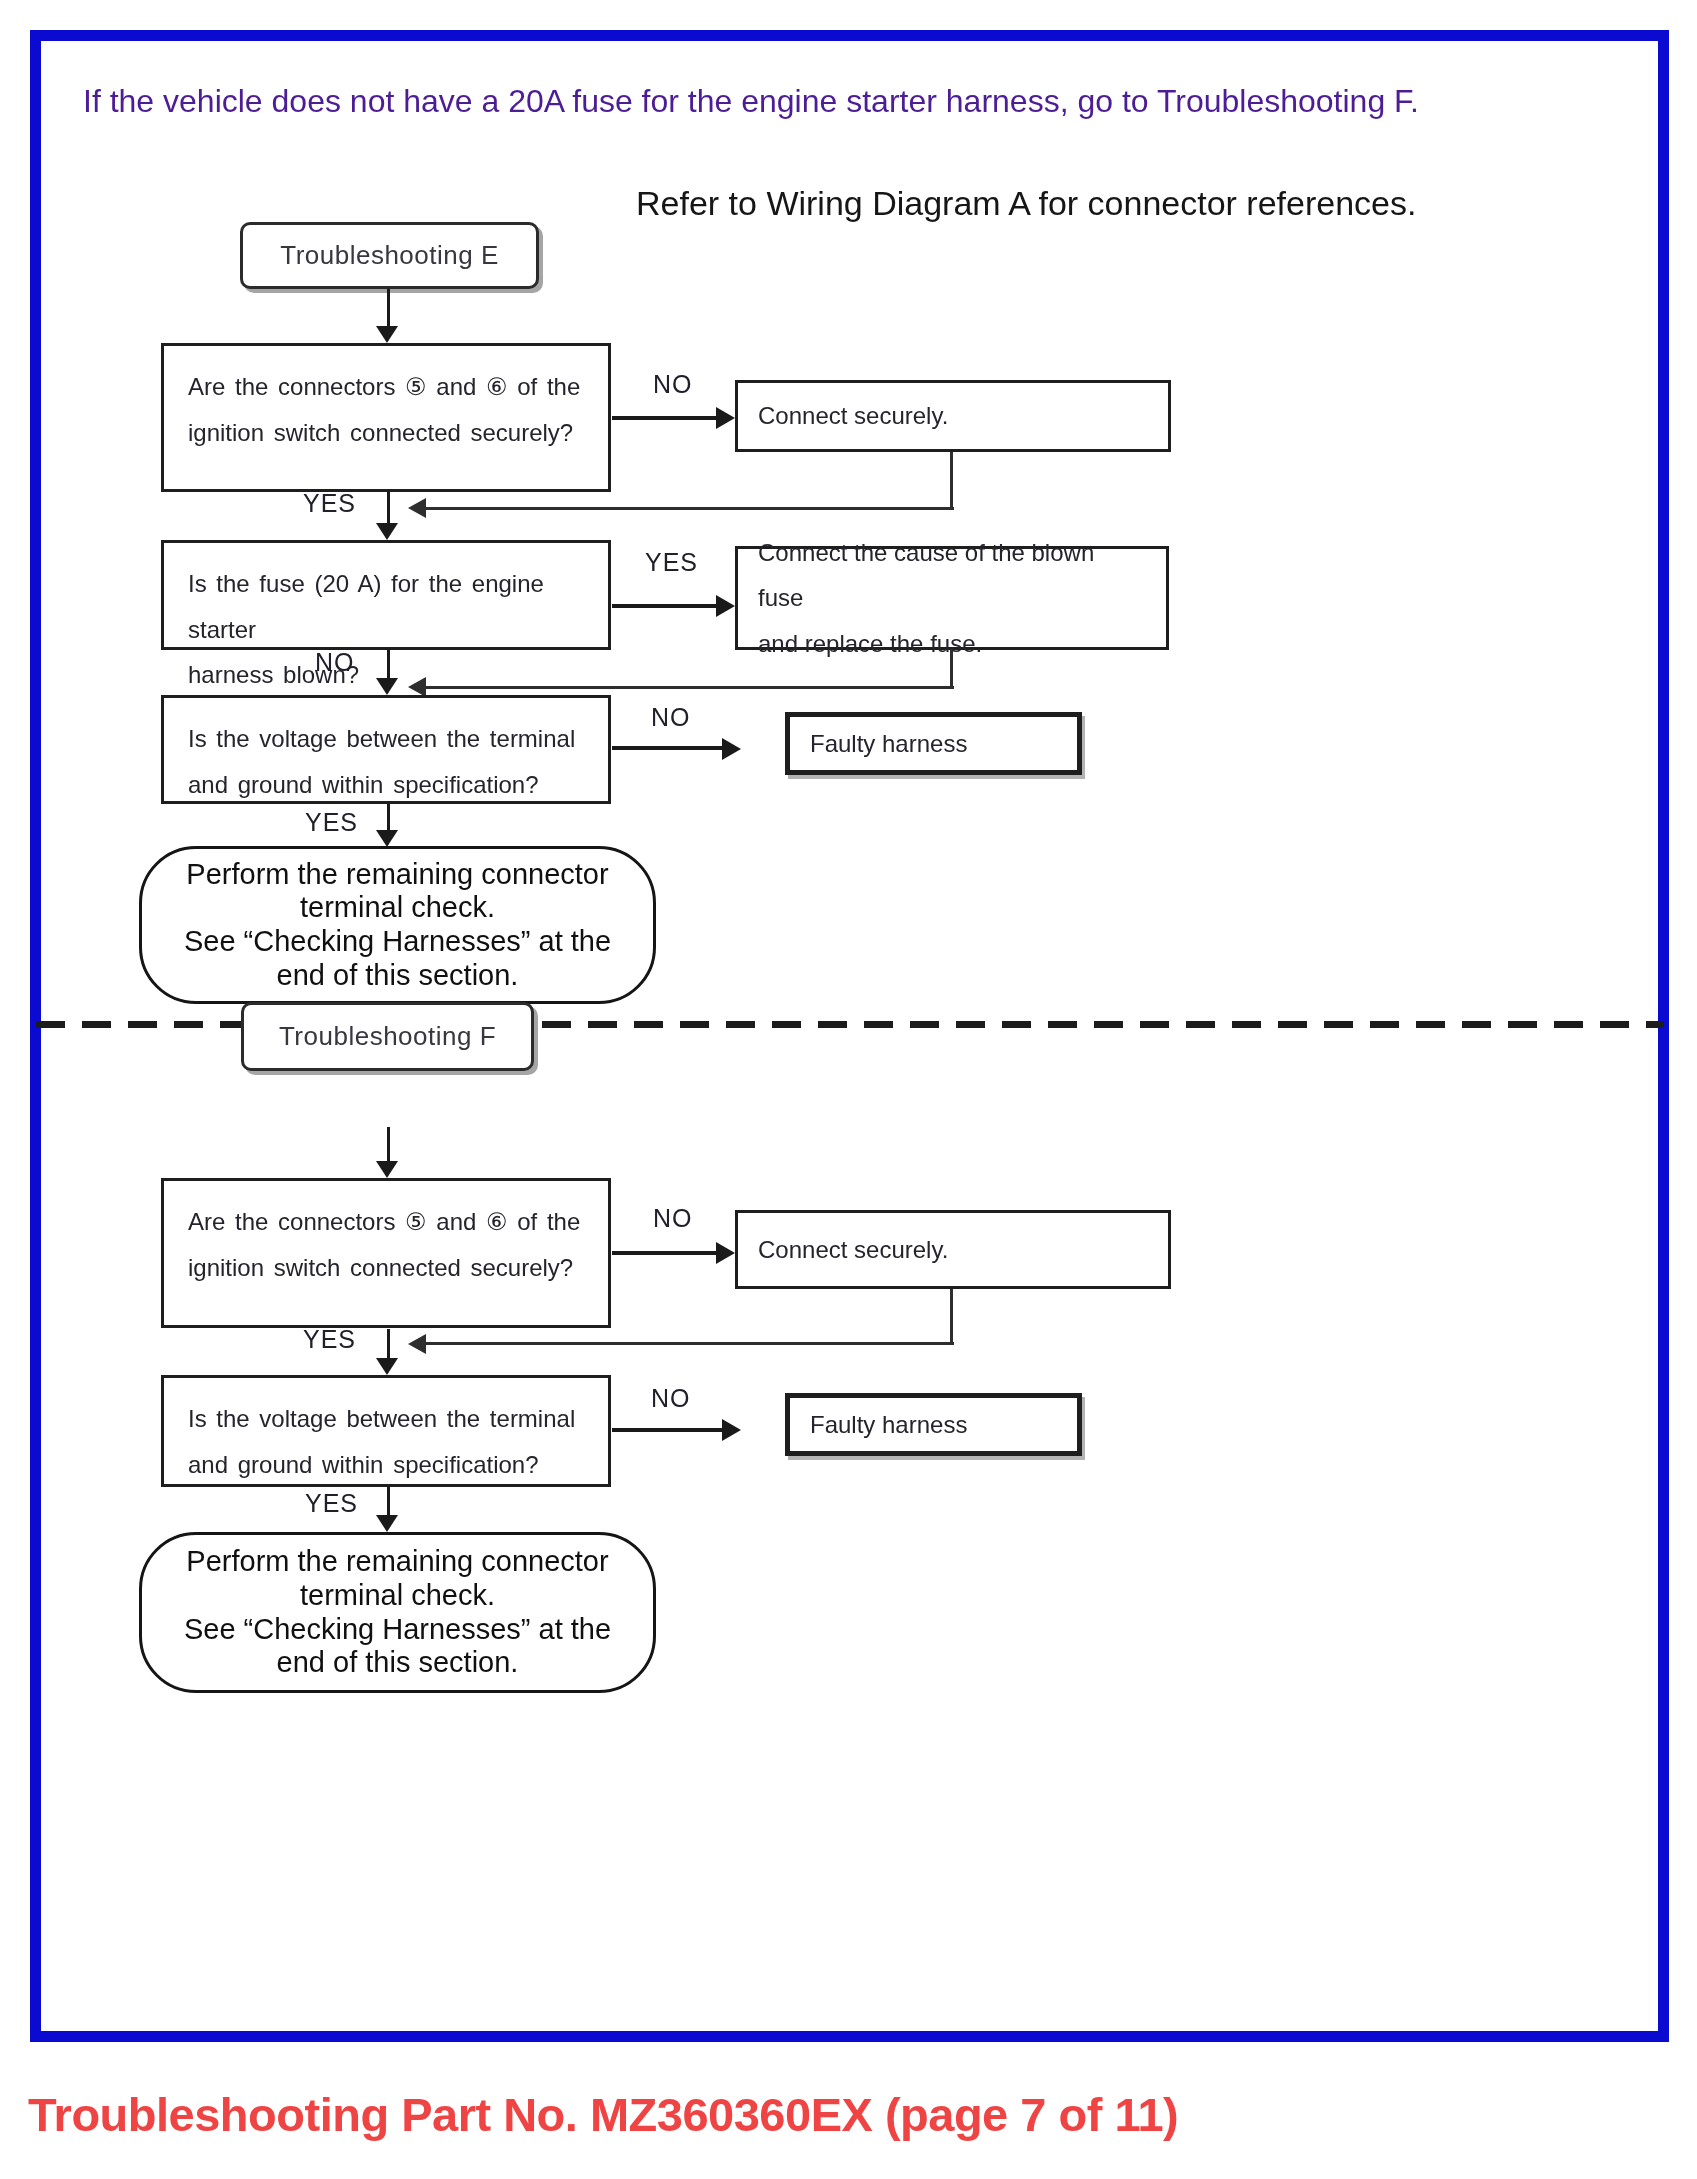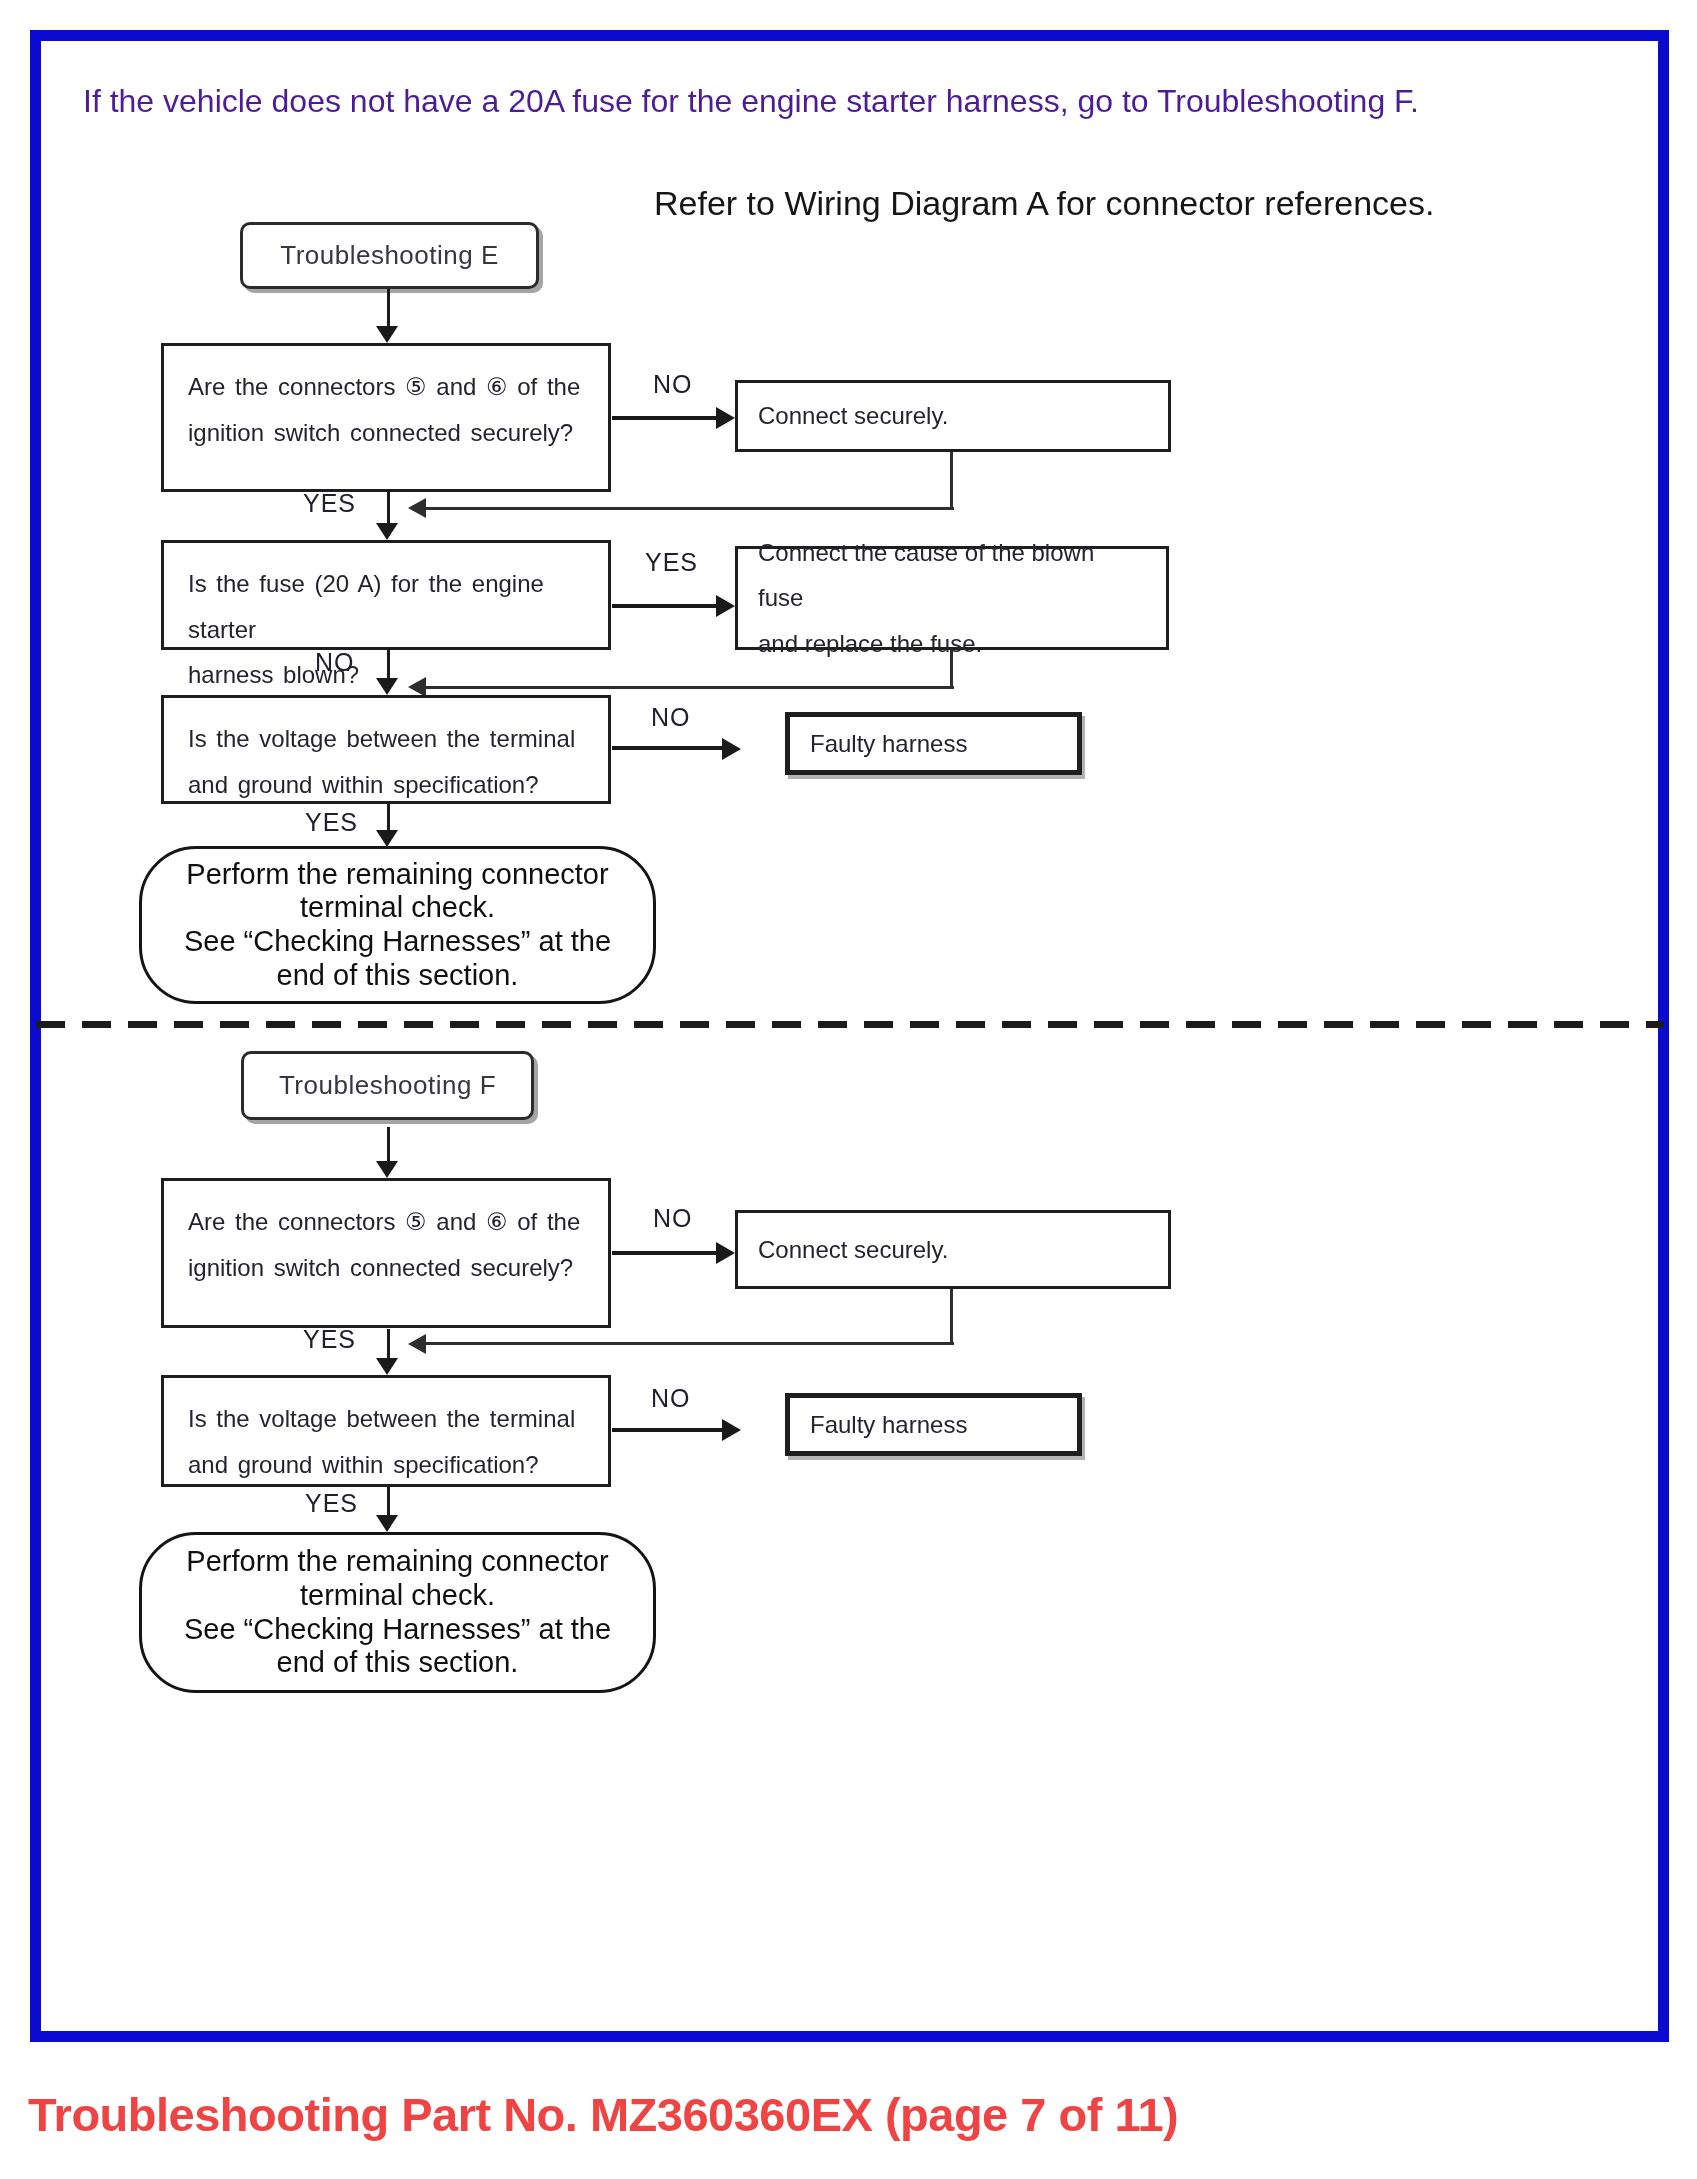--- a/index.html
+++ b/index.html
@@ -1,21 +1,21 @@
 <!DOCTYPE html>
 <html><head>
 <meta charset="utf-8">
 <style>
   html,body{margin:0;padding:0;background:#ffffff;}
   #page{position:relative;width:1698px;height:2179px;background:#ffffff;
         font-family:"Liberation Sans","DejaVu Sans",sans-serif;overflow:hidden;}
   .abs{position:absolute;box-sizing:border-box;}
   .frame{border:11px solid #0a0ad0;background:#ffffff;}
   .note{font-size:32px;color:#4c1d95;}
-  .refer{font-size:34px;color:#161616;margin-left:18px;}
+  .refer{font-size:34px;color:#161616;}
   .tbox{border:3px solid #2b2b2b;border-radius:10px;background:#fff;
         display:flex;align-items:center;justify-content:center;
         font-size:26px;font-weight:normal;color:#37373f;letter-spacing:0.5px;
         box-shadow:4px 4px 0 rgba(75,75,75,.5);}
   .qbox{border:3px solid #1e1e1e;background:#fff;font-size:24px;color:#24242c;
         padding:18px 24px;white-space:pre-line;line-height:1.9;word-spacing:3px;}
   .abox{border:3px solid #1e1e1e;background:#fff;font-size:24px;color:#24242c;
         display:flex;align-items:center;padding:0 20px;white-space:pre-line;line-height:1.9;}
   .thick{border-width:5px;box-shadow:3px 4px 0 #b3b3b3;margin-left:44px;}
   .endbox{border:3px solid #151515;border-radius:57px;background:#fff;
@@ -100,21 +100,21 @@
 
     <div class="abs endbox" style="left:139px;top:846px;width:517px;height:158px;">Perform the remaining connector
 terminal check.
 See “Checking Harnesses” at the
 end of this section.</div>
   </div>
 
   <div class="abs divider" style="left:36px;top:1021px;width:1628px;height:7px;"></div>
 
   <div>
-    <div class="abs tbox" style="left:241px;top:1051px;width:293px;height:69px;">Troubleshooting F</div>
+    <div class="abs tbox" style="left:241px;top:1002px;width:293px;height:69px;">Troubleshooting F</div>
 
     <div class="abs vline" style="left:387px;top:1127px;height:36px;"></div>
     <div class="abs ad" style="left:376px;top:1161px;"></div>
 
     <div class="abs qbox" style="left:161px;top:1178px;width:450px;height:150px;">Are the connectors ⑤ and ⑥ of the
 ignition switch connected securely?</div>
 
     <div class="abs lbl" style="left:653px;top:1204px;">NO</div>
     <div class="abs hline" style="left:612px;top:1251px;width:105px;"></div>
     <div class="abs ar" style="left:716px;top:1242px;"></div>

